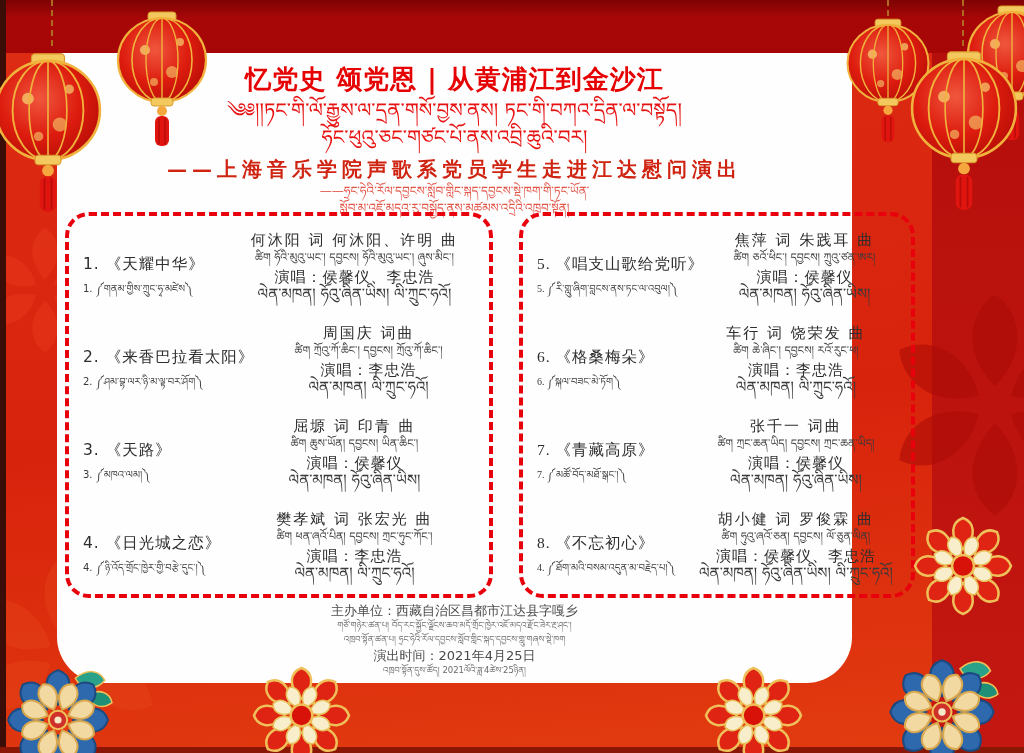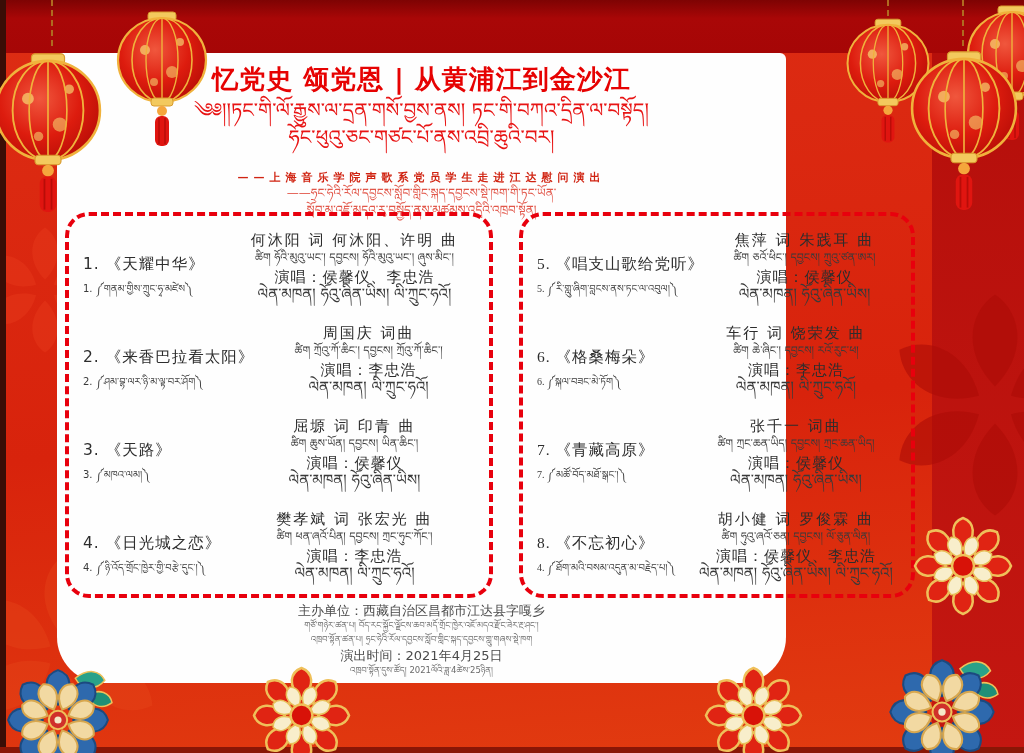--- a/index.html
+++ b/index.html
@@ -11,28 +11,28 @@
   }
   .top-band { position:absolute; top:0; left:0; right:0; height:53px;
     background:linear-gradient(180deg,#7e0303 0%,#a90707 35%,#a60606 100%); z-index:1; }
   .left-edge { position:absolute; left:0; top:0; bottom:0; width:6px; background:#3a0d06; z-index:2; }
   .right-band { position:absolute; right:0; top:53px; bottom:0; width:92px;
     background:linear-gradient(180deg,#b50f0b,#c41711); z-index:0; }
   .bottom-edge { position:absolute; bottom:0; left:0; right:0; height:6px; background:#8a1606; z-index:3; }
 
   .silhouette { position:absolute; z-index:1; pointer-events:none; }
 
-  .card { position:absolute; left:57px; top:53px; width:729px; height:630px;
+  .card { position:absolute; left:57px; top:53px; width:795px; height:630px;
     background:#fefefe; border-radius:6px 6px 46px 46px; z-index:4; }
 
   .header { text-align:center; padding-top:9px; }
   .title-cn { font-size:26px; font-weight:bold; color:#e60202; letter-spacing:1px; }
   .title-bo { font-size:20px; color:#e81414; line-height:1.35; }
-  .subtitle-cn { font-family:"DejaVu Serif","Liberation Serif",serif; font-size:11px;
-    font-weight:bold; color:#d02412; letter-spacing:5px; margin-top:19px; }
+  .subtitle-cn { font-family:"DejaVu Serif","Liberation Serif",serif; font-size:20px;
+    font-weight:bold; color:#d02412; letter-spacing:5px; margin-top:5px; }
   .subtitle-bo { font-size:12px; color:#e2574a; line-height:1.4; }
 
   .program-box { position:absolute; border:4px dashed #e8000d; border-radius:24px; padding:4px 6px; }
   .box-left  { left:8px;  top:159px; width:428px; height:386px; }
   .box-right { left:462px; top:159px; width:396px; height:386px; }
 
   .item { display:flex; align-items:center; height:93px; }
   .item-left { flex:0 0 37%; padding-left:8px; padding-top:14px; }
   .box-right .item-left { flex:0 0 42%;font-family:Liberation Serif, serif; }
   .item-right { flex:1 1 auto; text-align:center; }

